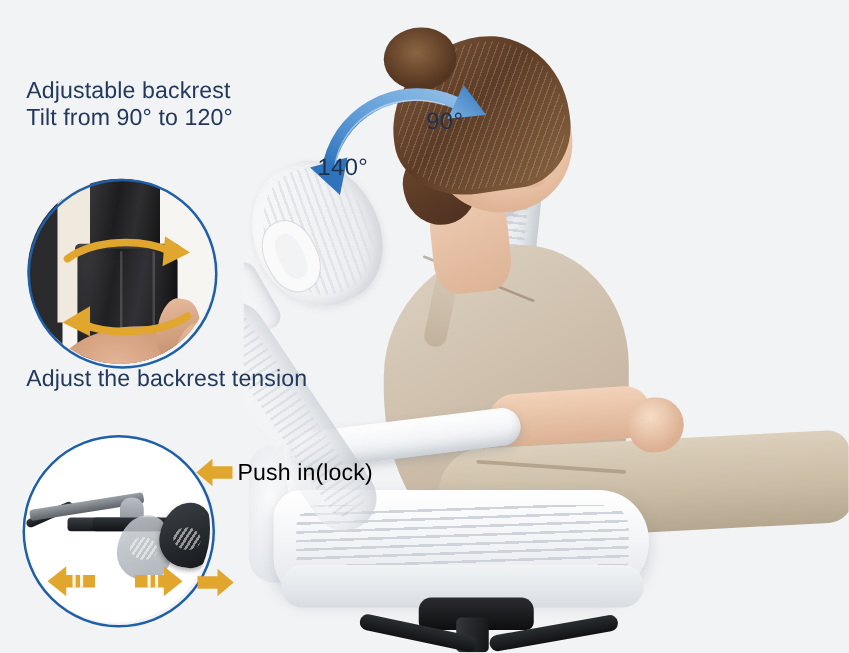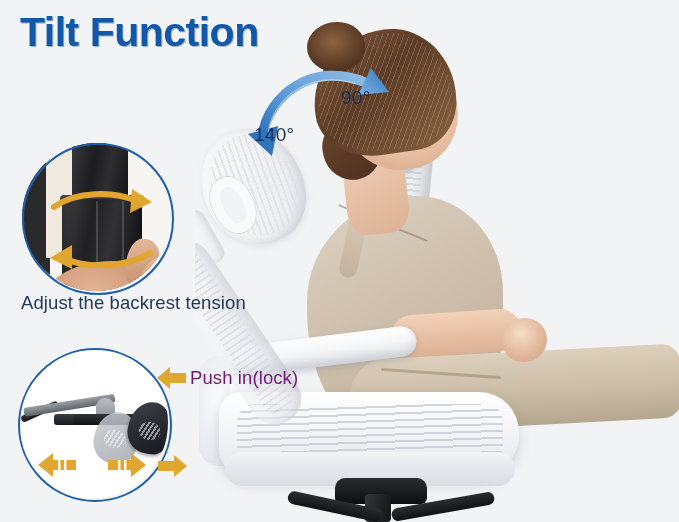--- a/index.html
+++ b/index.html
@@ -29,21 +29,21 @@
   .subline.l1{top:60px;}
   .subline.l2{top:82px;}
 
   .caption{
     position:absolute;left:21px;top:292px;
     font-size:18.5px;color:#23395b;white-space:nowrap;letter-spacing:.1px;
   }
 
   
   .push-label{
-    position:absolute;font-size:18.5px;color:#701a75;white-space:nowrap;letter-spacing:.1px;
+    position:absolute;font-size:18.5px;color:#000000;white-space:nowrap;letter-spacing:.1px;
   }
   .push-in{left:190px;top:367px;}
   .push-out{left:190px;top:455px;}
 
   .amber-arrow{position:absolute;width:30px;height:24px;}
 
   
   .inset{
     position:absolute;border-radius:50%;
     overflow:hidden;
@@ -411,21 +411,22 @@
       </defs>
       <path d="M24,86 C30,40 78,10 126,30" stroke="url(#arcg)" stroke-width="10" fill="none" stroke-linecap="round"></path>
       <polygon points="133,16 151,40 120,43" fill="url(#arcg2)"></polygon>
       <polygon points="34,104 10,82 40,74" fill="#2f74bb"></polygon>
       <path d="M30,80 C36,44 74,18 118,32" stroke="#ffffff" stroke-width="1.2" fill="none" opacity=".45"></path>
     </svg>
   </div>
   <div class="deg deg90">90°</div>
   <div class="deg deg120">140°</div>
 
-  <div class="title">Tilt Function</div>
+  <div class="subline l1">Adjustable backrest</div>
+  <div class="subline l2">Tilt from 90° to 120°</div>
 
   <div class="inset inset1">
     <div class="knob-scene">
       <div class="knob-bg-panel"></div>
       <div class="knob-wallA"></div>
       <div class="knob-tube"></div>
       <div class="knob-lip"></div>
       <div class="knob-body"></div>
       <div class="knob-seam" style="left:74px;top:58px;height:88px;"></div>
       <div class="knob-seam" style="left:100px;top:58px;height:86px;"></div>

